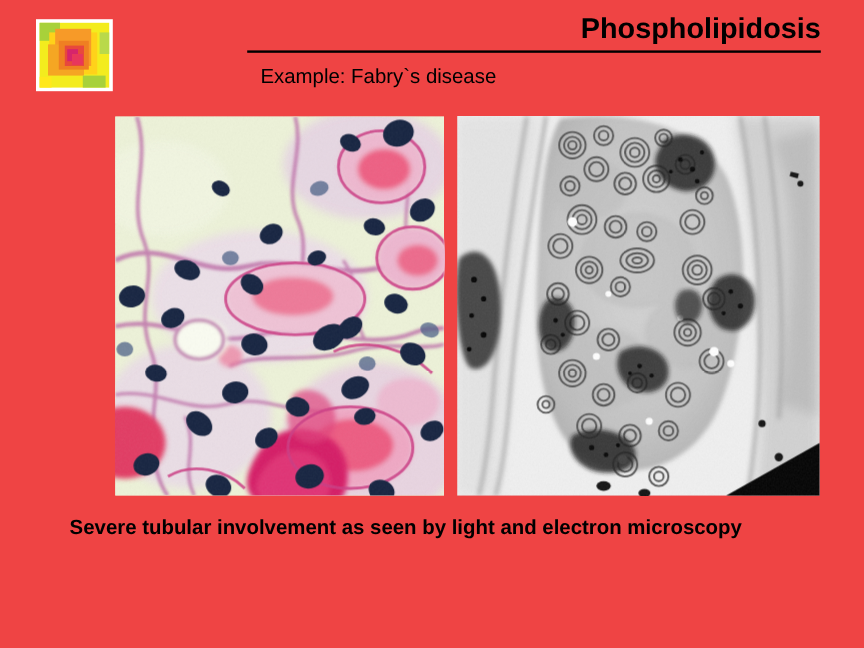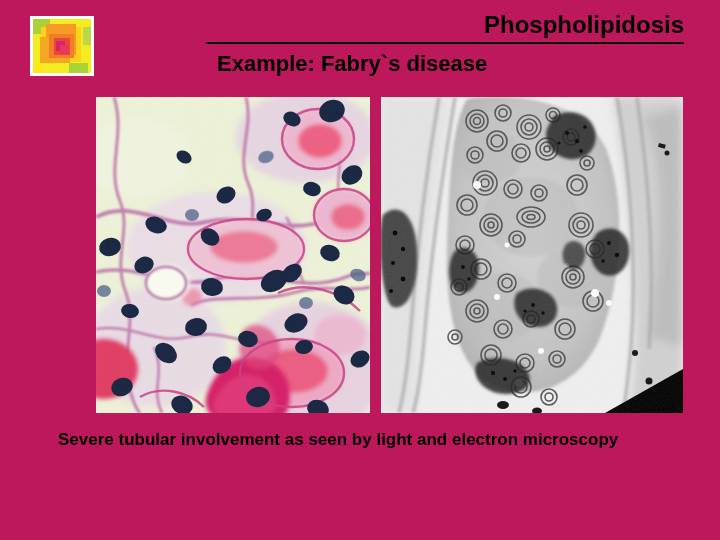--- a/index.html
+++ b/index.html
@@ -9,21 +9,21 @@
   body {
     width: 720px;
     height: 540px;
     overflow: hidden;
     font-family: "Liberation Sans", sans-serif;
   }
   .slide {
     position: relative;
     width: 720px;
     height: 540px;
-    background: #be185d;
+    background: #ef4444;
   }
 
   
   .logo {
     position: absolute;
     left: 30px;
     top: 16px;
     width: 64px;
     height: 60px;
     background: #ffffff;
@@ -68,22 +68,22 @@
     left: 206px;
     top: 42px;
     width: 478px;
     height: 2px;
     background: #000000;
   }
   .subtitle {
     position: absolute;
     left: 217px;
     top: 53px;
-    font-size: 22px;
-    font-weight: bold;
+    font-size: 17px;
+    font-weight: normal;
     color: #000000;
     line-height: 22px;
     white-space: nowrap;
   }
 
   
   .fig {
     position: absolute;
     overflow: hidden;
   }

